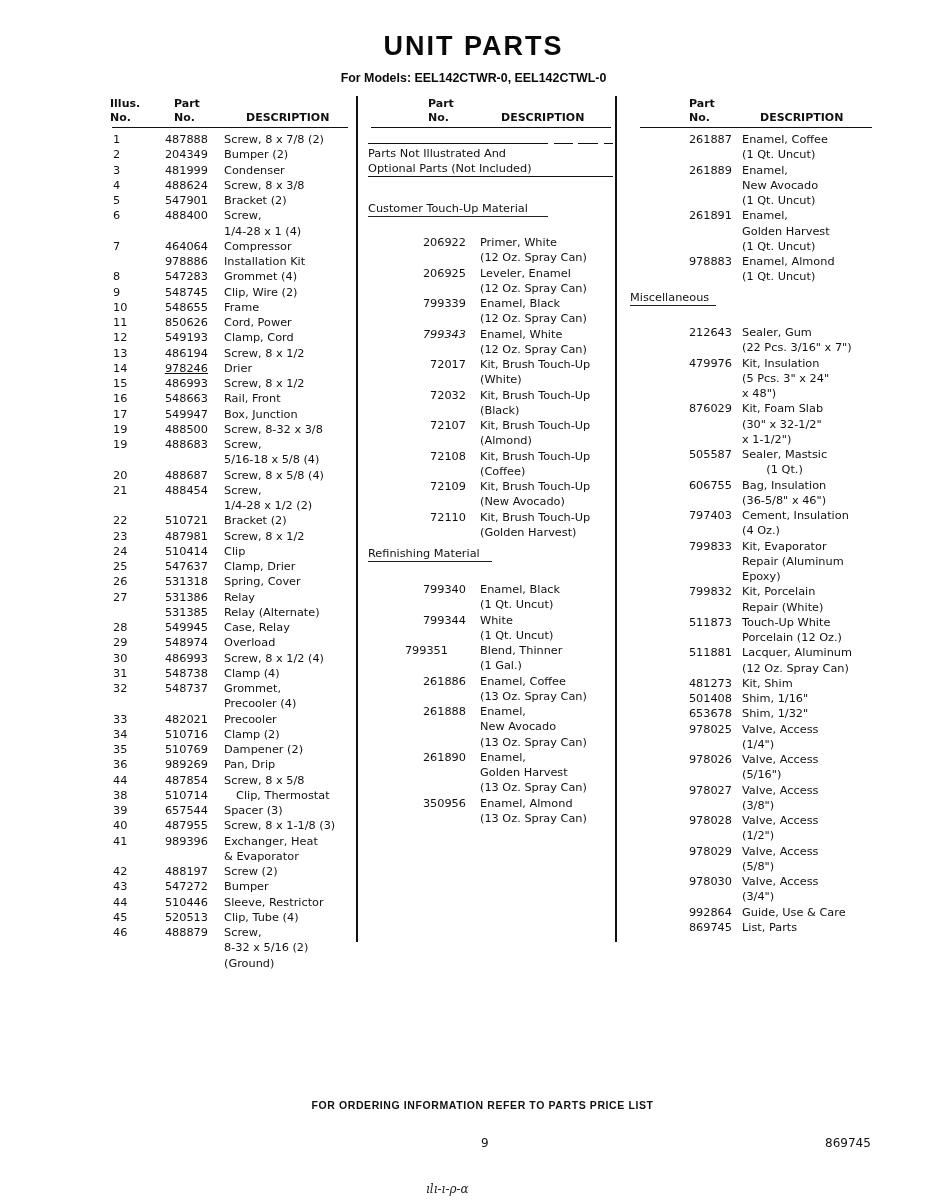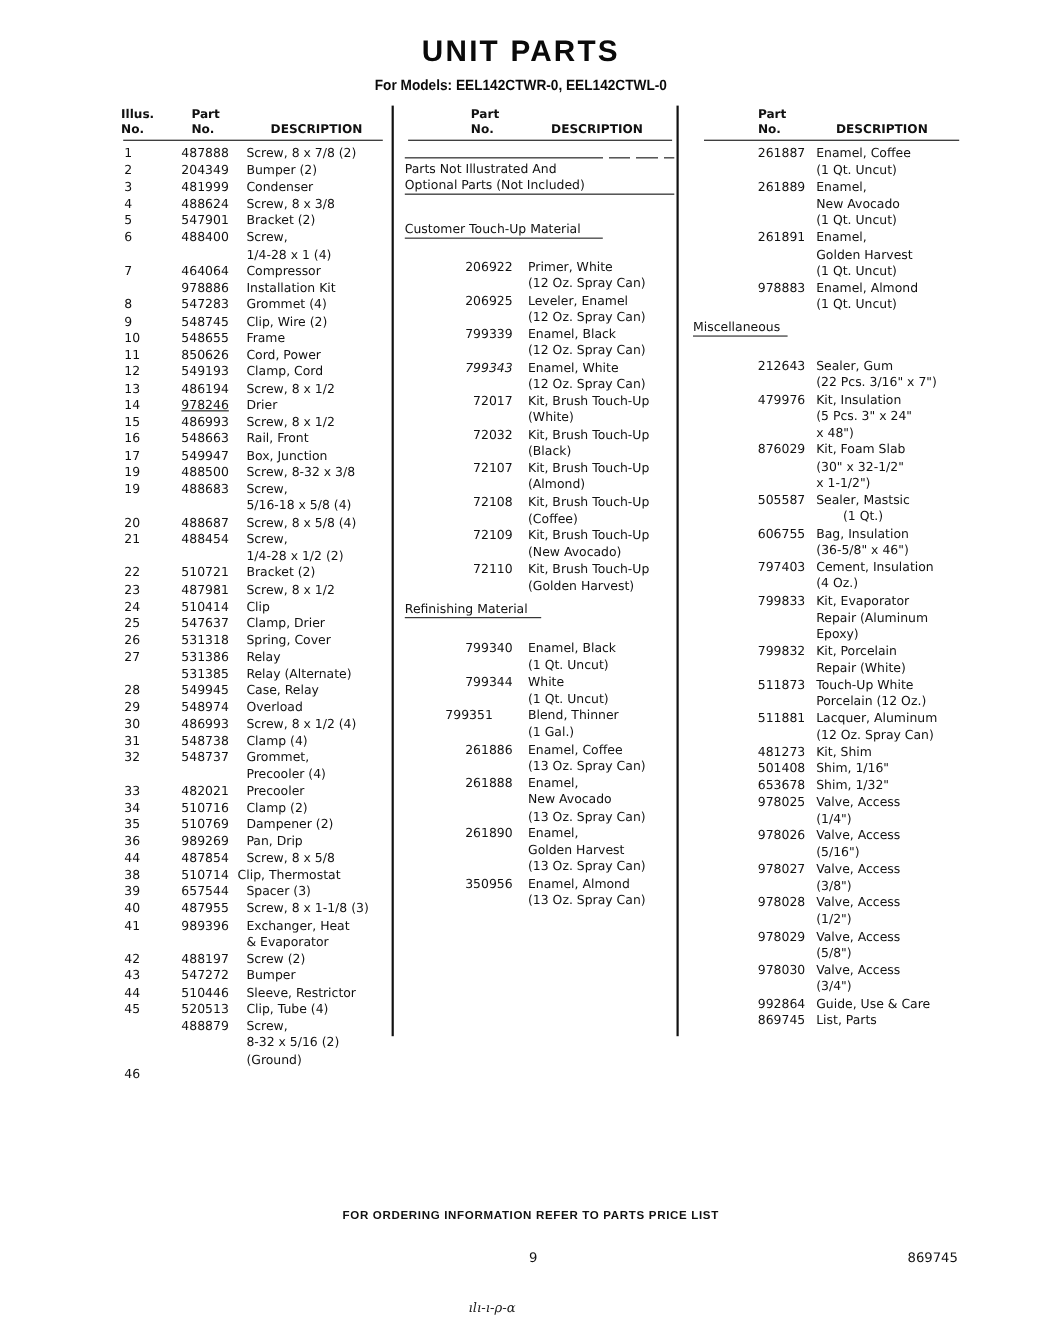--- a/index.html
+++ b/index.html
@@ -113,30 +113,30 @@
     <div class="row" style="left:0;top:635.25px;"><div class="cell-illus" style="left:113px;top:0;">29</div><div class="cell-part" style="left:150px;width:58px;top:0;">548974</div><div class="cell-desc" style="left:224px;top:0;line-height:15.25px;">Overload</div></div>
     <div class="row" style="left:0;top:650.5px;"><div class="cell-illus" style="left:113px;top:0;">30</div><div class="cell-part" style="left:150px;width:58px;top:0;">486993</div><div class="cell-desc" style="left:224px;top:0;line-height:15.25px;">Screw, 8 x 1/2 (4)</div></div>
     <div class="row" style="left:0;top:665.75px;"><div class="cell-illus" style="left:113px;top:0;">31</div><div class="cell-part" style="left:150px;width:58px;top:0;">548738</div><div class="cell-desc" style="left:224px;top:0;line-height:15.25px;">Clamp (4)</div></div>
     <div class="row" style="left:0;top:681px;"><div class="cell-illus" style="left:113px;top:0;">32</div><div class="cell-part" style="left:150px;width:58px;top:0;">548737</div><div class="cell-desc" style="left:224px;top:0;line-height:15.25px;">Grommet,
 Precooler (4)</div></div>
     <div class="row" style="left:0;top:711.5px;"><div class="cell-illus" style="left:113px;top:0;">33</div><div class="cell-part" style="left:150px;width:58px;top:0;">482021</div><div class="cell-desc" style="left:224px;top:0;line-height:15.25px;">Precooler</div></div>
     <div class="row" style="left:0;top:726.75px;"><div class="cell-illus" style="left:113px;top:0;">34</div><div class="cell-part" style="left:150px;width:58px;top:0;">510716</div><div class="cell-desc" style="left:224px;top:0;line-height:15.25px;">Clamp (2)</div></div>
     <div class="row" style="left:0;top:742px;"><div class="cell-illus" style="left:113px;top:0;">35</div><div class="cell-part" style="left:150px;width:58px;top:0;">510769</div><div class="cell-desc" style="left:224px;top:0;line-height:15.25px;">Dampener (2)</div></div>
     <div class="row" style="left:0;top:757.25px;"><div class="cell-illus" style="left:113px;top:0;">36</div><div class="cell-part" style="left:150px;width:58px;top:0;">989269</div><div class="cell-desc" style="left:224px;top:0;line-height:15.25px;">Pan, Drip</div></div>
     <div class="row" style="left:0;top:772.5px;"><div class="cell-illus" style="left:113px;top:0;">44</div><div class="cell-part" style="left:150px;width:58px;top:0;">487854</div><div class="cell-desc" style="left:224px;top:0;line-height:15.25px;">Screw, 8 x 5/8</div></div>
-    <div class="row" style="left:0;top:787.75px;"><div class="cell-illus" style="left:113px;top:0;">38</div><div class="cell-part" style="left:150px;width:58px;top:0;">510714</div><div class="cell-desc" style="left:216px;top:0;line-height:15.25px;text-align:right;">Clip, Thermostat</div></div>
+    <div class="row" style="left:0;top:787.75px;"><div class="cell-illus" style="left:113px;top:0;">38</div><div class="cell-part" style="left:150px;width:58px;top:0;">510714</div><div class="cell-desc" style="left:236px;top:0;line-height:15.25px;text-align:right;">Clip, Thermostat</div></div>
     <div class="row" style="left:0;top:803px;"><div class="cell-illus" style="left:113px;top:0;">39</div><div class="cell-part" style="left:150px;width:58px;top:0;">657544</div><div class="cell-desc" style="left:224px;top:0;line-height:15.25px;">Spacer (3)</div></div>
     <div class="row" style="left:0;top:818.25px;"><div class="cell-illus" style="left:113px;top:0;">40</div><div class="cell-part" style="left:150px;width:58px;top:0;">487955</div><div class="cell-desc" style="left:224px;top:0;line-height:15.25px;">Screw, 8 x 1-1/8 (3)</div></div>
     <div class="row" style="left:0;top:833.5px;"><div class="cell-illus" style="left:113px;top:0;">41</div><div class="cell-part" style="left:150px;width:58px;top:0;">989396</div><div class="cell-desc" style="left:224px;top:0;line-height:15.25px;">Exchanger, Heat
 &amp; Evaporator</div></div>
     <div class="row" style="left:0;top:864px;"><div class="cell-illus" style="left:113px;top:0;">42</div><div class="cell-part" style="left:150px;width:58px;top:0;">488197</div><div class="cell-desc" style="left:224px;top:0;line-height:15.25px;">Screw (2)</div></div>
     <div class="row" style="left:0;top:879.25px;"><div class="cell-illus" style="left:113px;top:0;">43</div><div class="cell-part" style="left:150px;width:58px;top:0;">547272</div><div class="cell-desc" style="left:224px;top:0;line-height:15.25px;">Bumper</div></div>
     <div class="row" style="left:0;top:894.5px;"><div class="cell-illus" style="left:113px;top:0;">44</div><div class="cell-part" style="left:150px;width:58px;top:0;">510446</div><div class="cell-desc" style="left:224px;top:0;line-height:15.25px;">Sleeve, Restrictor</div></div>
     <div class="row" style="left:0;top:909.75px;"><div class="cell-illus" style="left:113px;top:0;">45</div><div class="cell-part" style="left:150px;width:58px;top:0;">520513</div><div class="cell-desc" style="left:224px;top:0;line-height:15.25px;">Clip, Tube (4)</div></div>
-    <div class="row" style="left:0;top:925px;"><div class="cell-illus" style="left:113px;top:0;margin-top:44px;">46</div><div class="cell-part" style="left:150px;width:58px;top:0;">488879</div><div class="cell-desc" style="left:224px;top:0;line-height:15.25px;">Screw,
+    <div class="row" style="left:0;top:925px;"><div class="cell-illus" style="left:113px;top:0;">46</div><div class="cell-part" style="left:150px;width:58px;top:0;">488879</div><div class="cell-desc" style="left:224px;top:0;line-height:15.25px;">Screw,
 8-32 x 5/16 (2)
 (Ground)</div></div>
   </div>
 
 <div class="section" style="left:368px;top:146px;white-space:pre;line-height:15.25px;">Parts Not Illustrated And
 Optional Parts (Not Included)</div>
 <div class="rule" style="left:368px;top:176px;width:245px;"></div>
 <div id="col2" class="col" style="left: 0px; top: 0px; position: absolute; width: 947px;">
     <div class="section" style="left:368px;top:201px;">Customer Touch-Up Material</div>
     <div class="section-ul" style="left:368px;top:216px;width:180px;"></div>

